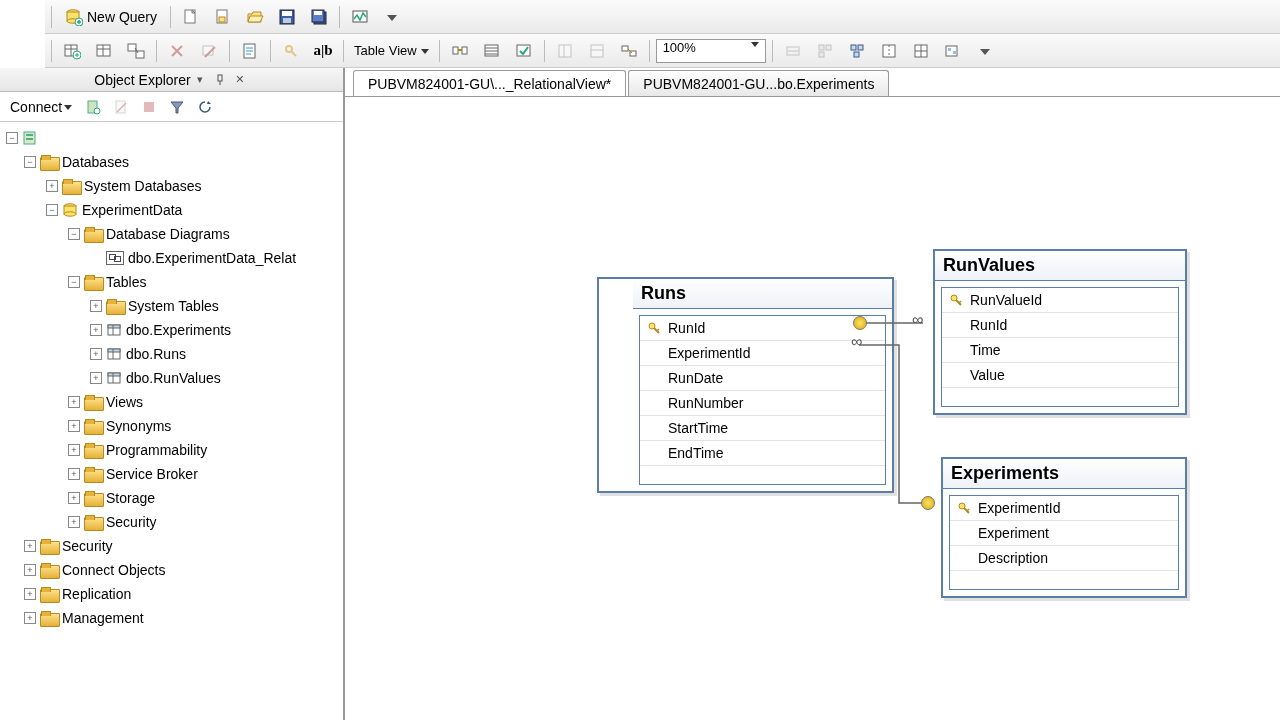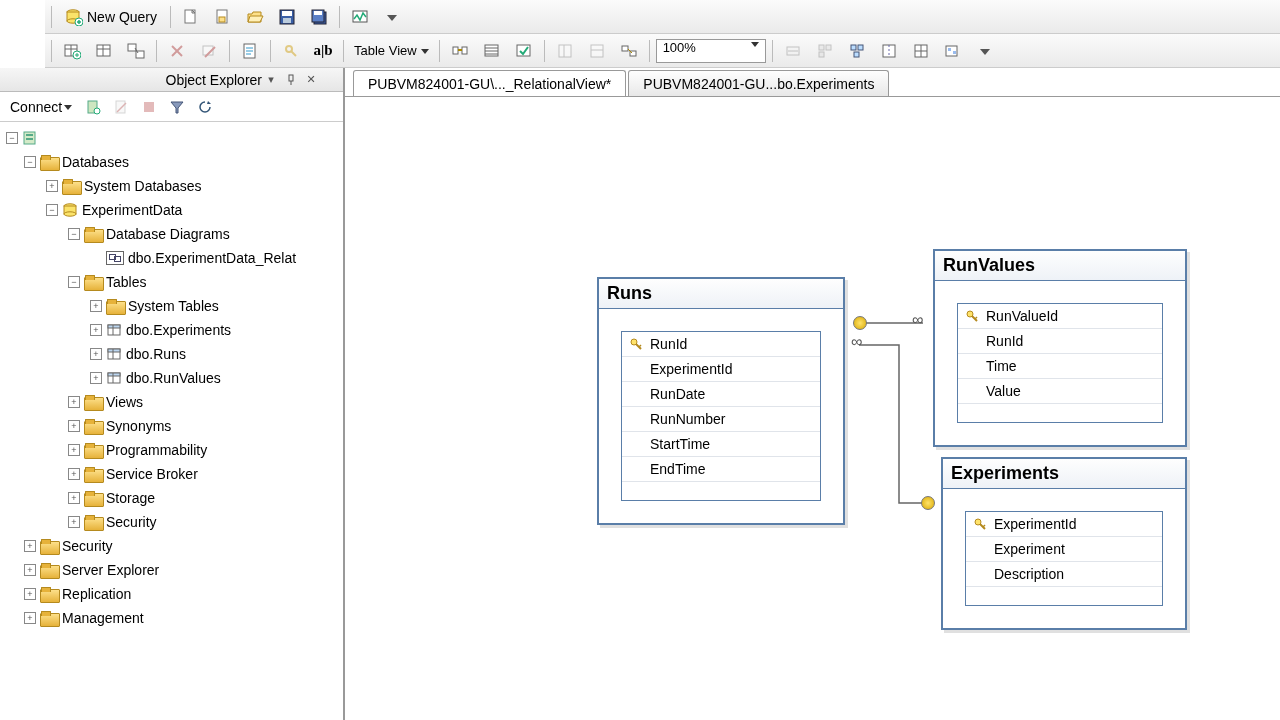--- a/index.html
+++ b/index.html
@@ -11,21 +11,21 @@
   .new-query { display: flex; align-items: center; gap: 4px; padding: 0 6px; height: 28px; border: 1px solid transparent; cursor: pointer; font-size: 14px; }
   .tb-label { font-size: 13px; padding: 0 4px; }
   .zoom-box { display: flex; align-items: flex-start; border: 1px solid #999; background: #fff; height: 24px; padding: 0 6px; width: 110px; justify-content: space-between; }
   
   svg { display: block; }
 
   .main-area { position: absolute; top: 68px; left: 0; right: 0; bottom: 0; display: flex; }
   
   
   .explorer { width: 345px; border-right: 2px solid #999; display: flex; flex-direction: column; background: #fff; }
-  .panel-title { background: linear-gradient(#f6f6f6,#e6e6e6); border-bottom: 1px solid #bbb; height: 24px; display: flex; align-items: center; padding: 0 23px; font-size: 14px; justify-content: flex-end; }
+  .panel-title { background: linear-gradient(#f6f6f6,#e6e6e6); border-bottom: 1px solid #bbb; height: 24px; display: flex; align-items: center; padding: 0 23px; font-size: 14px; justify-content: center; }
   .panel-title-right { display: flex; gap: 2px; align-items: center; }
   .mini-btn { width: 18px; height: 16px; border: 1px solid transparent; display: flex; align-items: center; justify-content: center; cursor: pointer; font-size: 11px; color: #555; }
   .connect-bar { height: 30px; border-bottom: 1px solid #ccc; display: flex; align-items: center; padding: 0 6px; gap: 6px; }
   .connect-btn { display: flex; align-items: center; gap: 2px; padding: 2px 4px; cursor: pointer; font-size: 14px; }
   
   .tree { flex: 1; overflow: auto; padding: 4px 2px; font-size: 14px; }
   .node { display: flex; align-items: center; height: 24px; gap: 4px; }
   .toggle { width: 12px; height: 12px; border: 1px solid #888; font-size: 9px; line-height: 10px; text-align: center; color: #555; background: #fff; cursor: pointer; }
   .toggle.blank { border: none; background: transparent; }
   .folder-icon { width: 18px; height: 14px; position: relative; }
@@ -46,21 +46,21 @@
   
   
   .canvas-side { flex:1; display:flex; flex-direction:column; position:relative; }
   .tab-strip { height: 28px; display:flex; align-items:flex-end; padding-left: 8px; background:#fff; }
   .tab { height: 26px; border:1px solid #999; border-bottom:none; background: linear-gradient(#fefefe,#e8e8e8); padding: 0 14px; display:flex; align-items:center; font-size:14px; border-radius: 3px 3px 0 0; margin-right:2px; cursor:pointer; white-space:nowrap; }
   .tab.active { background:#fff; font-weight:500; position:relative; z-index:2; }
   .canvas { flex:1; position:relative; background:#fff; border-top:1px solid #999; overflow:hidden; }
   
   .db-table { position:absolute; border:2px solid #5a7ea8; background:#fff; box-shadow: 3px 3px 0 rgba(0,0,0,0.12); }
   .db-table-title { font-weight:bold; font-size:18px; padding:4px 8px; background:linear-gradient(#fefefe,#eef2f7); border-bottom:1px solid #5a7ea8; }
-  .db-table-body { border:1px solid #5a7ea8; margin:22px; }
+  .db-table-body { border:1px solid #5a7ea8; margin:6px; }
   .db-row { display:flex; align-items:center; height:25px; border-bottom:1px solid #e0e4ea; padding:0 6px; gap:6px; font-size:14px; }
   .db-row:last-child { border-bottom:none; }
   .pk { width:16px; display:flex; justify-content:center; }
   
   .connector { position:absolute; }
   .end-cap { width:14px; height:14px; border:1px solid #777; border-radius:50%; background:radial-gradient(#ffe36b,#d9a800); position:absolute; }
   .inf-cap { position:absolute; font-size:16px; color:#555; }
 </style>
 </head>
 <body>
@@ -458,21 +458,21 @@
           <span>Security</span>
         </div>
       <div class="node indent-1">
           <span class="toggle">+</span>
           <span class="folder-icon"></span>
           <span>Security</span>
         </div>
       <div class="node indent-1">
           <span class="toggle">+</span>
           <span class="folder-icon"></span>
-          <span>Server Explorer</span>
+          <span>Connect Objects</span>
         </div>
       <div class="node indent-1">
           <span class="toggle">+</span>
           <span class="folder-icon"></span>
           <span>Replication</span>
         </div>
       <div class="node indent-1">
           <span class="toggle">+</span>
           <span class="folder-icon"></span>
           <span>Management</span>
@@ -484,21 +484,21 @@
     <div class="tab-strip">
       <div class="tab active">
           <span>PUBVM824001-GU\..._RelationalView*</span>
         </div>
       <div class="tab">
           <span>PUBVM824001-GU...bo.Experiments</span>
         </div>
     </div>
     <div class="canvas">
 
-      <div class="db-table" style="left:252px; top:180px; width:248px;">
+      <div class="db-table" style="left:252px; top:180px; width:297px;padding-left:34px;">
         <div class="db-table-title">Runs</div>
         <div class="db-table-body" id="runs-body">
             <div class="db-row">
               <span class="pk">
                 <svg width="14" height="14">
                   <circle cx="5" cy="5" r="3" fill="#ffe36b" stroke="#b58a1e"></circle>
                   <line x1="7" y1="7" x2="12" y2="12" stroke="#b58a1e" stroke-width="2"></line>
                   <line x1="10" y1="10" x2="12" y2="8" stroke="#b58a1e" stroke-width="1.5"></line>
                 </svg>
               </span>

